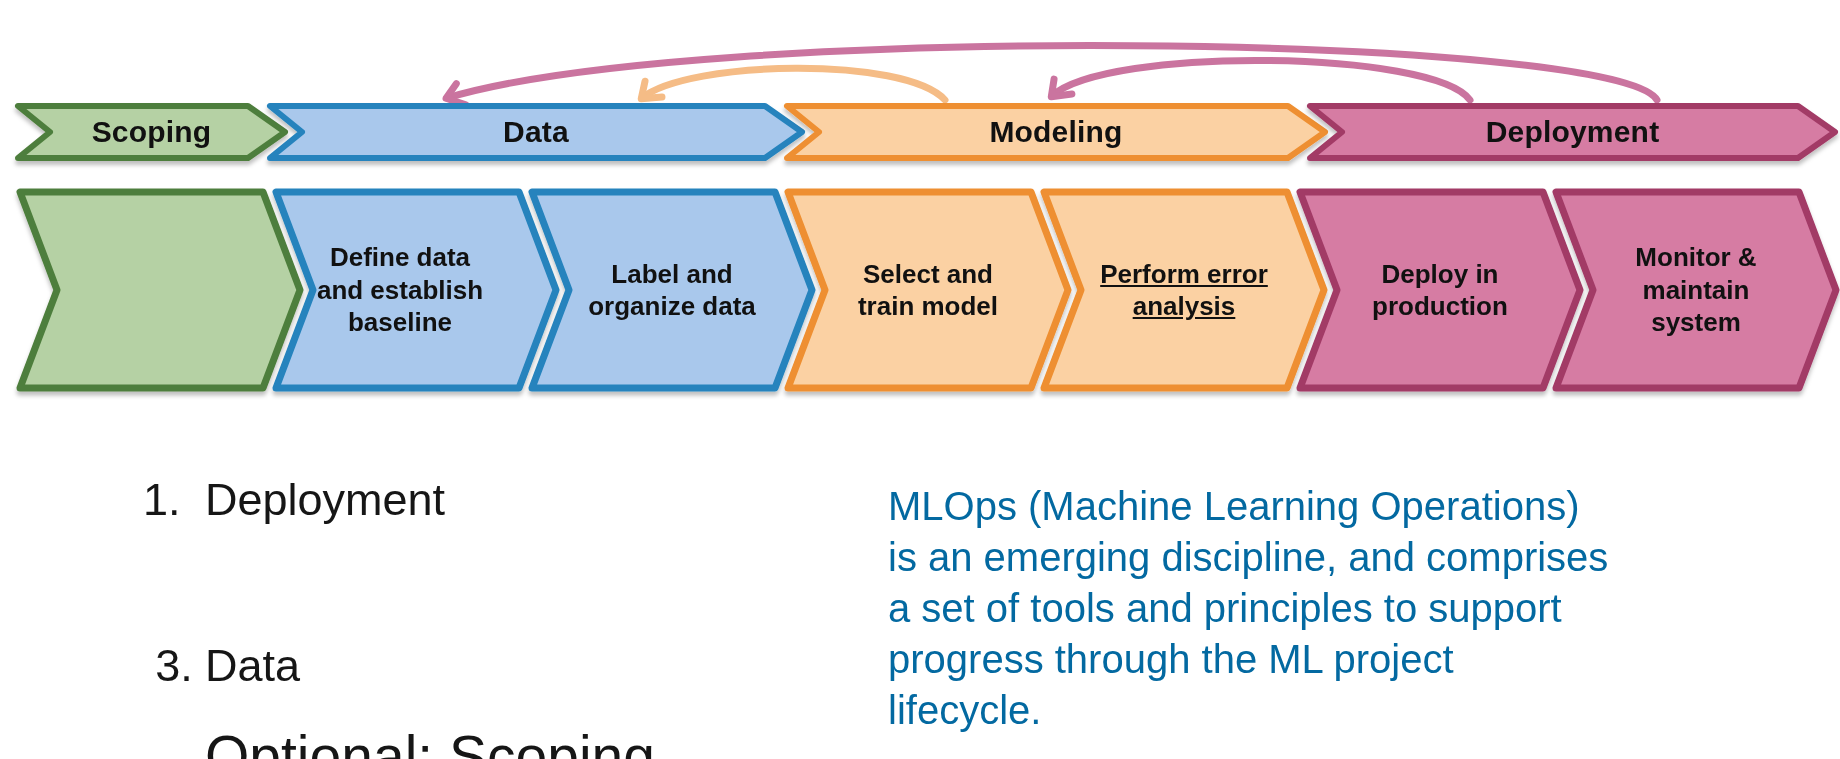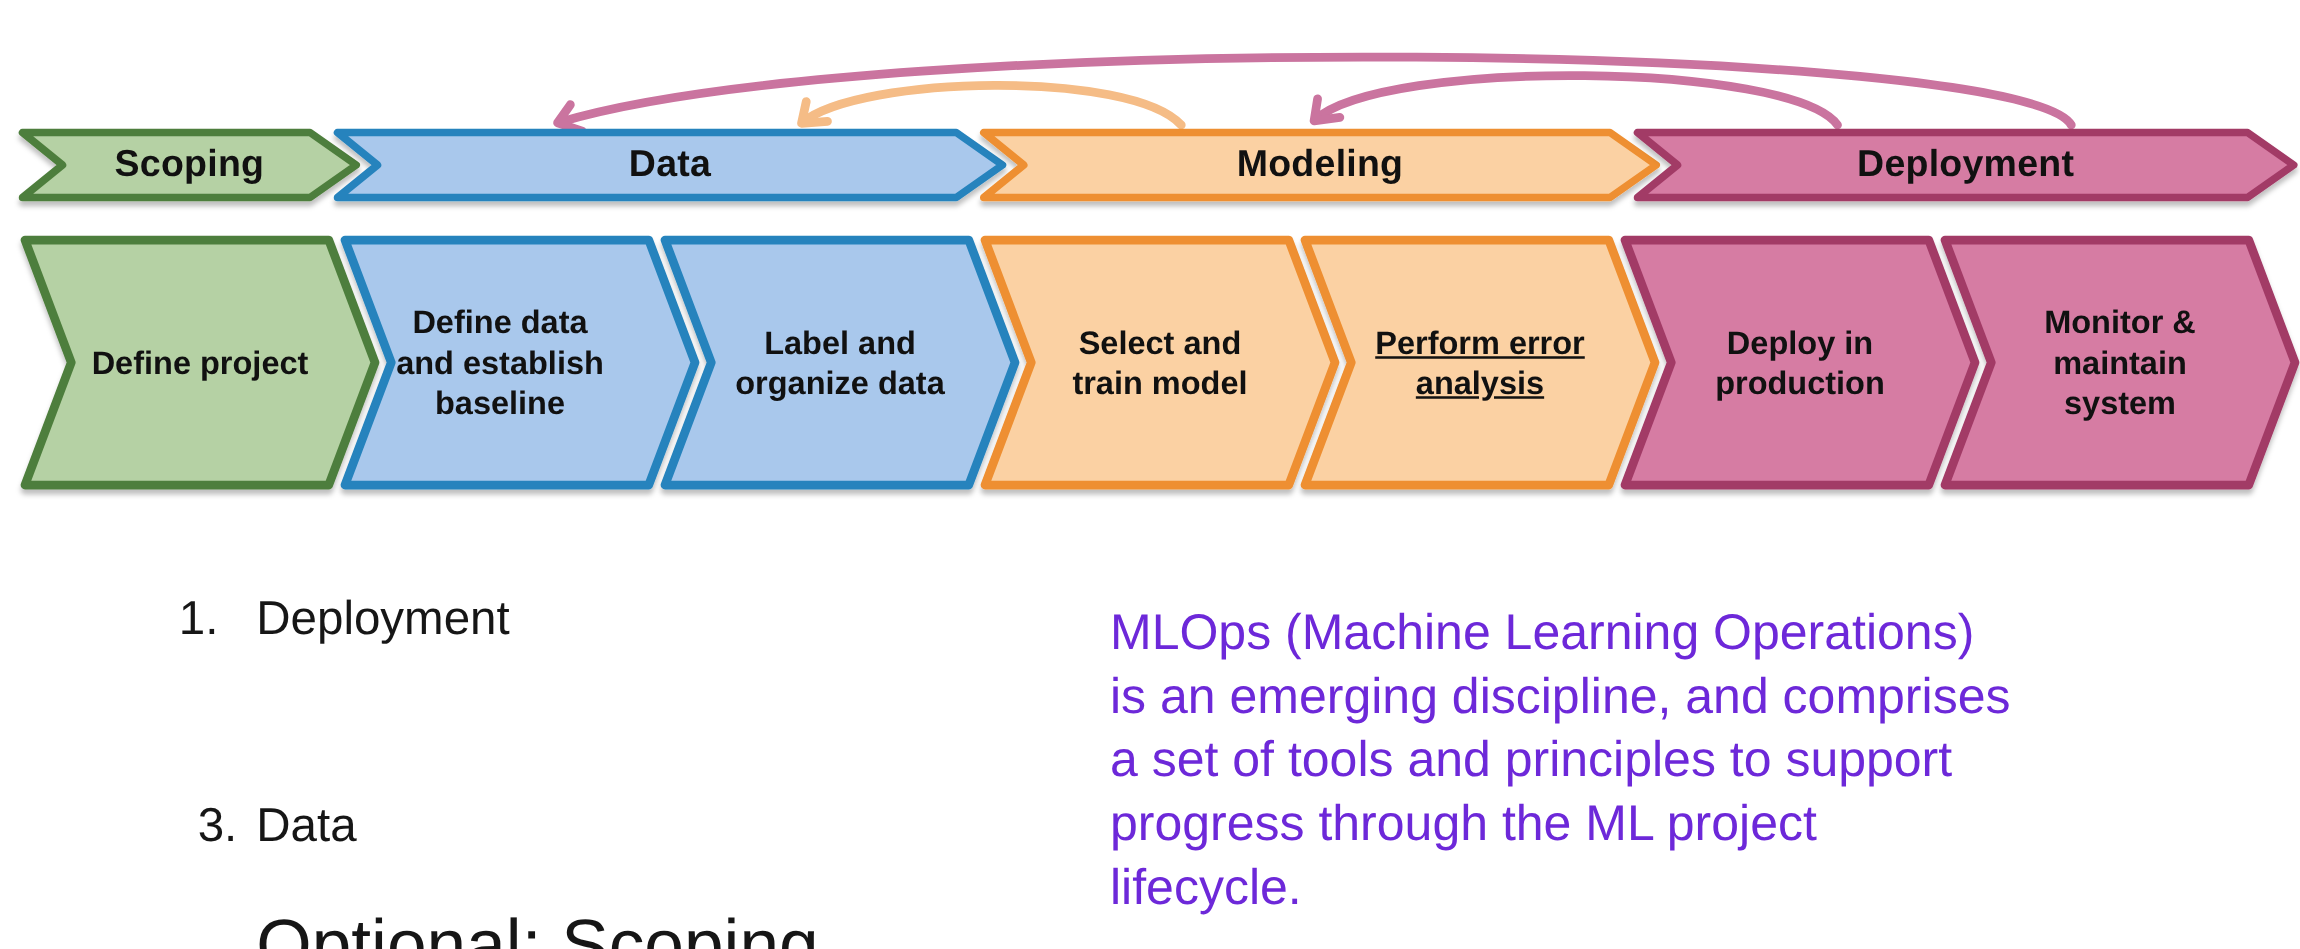--- a/index.html
+++ b/index.html
@@ -12,26 +12,26 @@
     position:absolute;top:66px;height:52px;z-index:2;
     display:flex;align-items:center;justify-content:center;
     font-size:30px;font-weight:bold;color:#111;letter-spacing:0.2px;
   }
   .step-label{
     position:absolute;top:152px;height:196px;z-index:2;
     display:flex;align-items:center;justify-content:center;text-align:center;
     font-size:26px;font-weight:bold;line-height:1.25;color:#111;
     white-space:pre-line;
   }
-  .list-item{position:absolute;left:143px;font-size:38px;line-height:1.2;color:#161616;white-space:nowrap;}
+  .list-item{position:absolute;left:143px;font-size:45px;line-height:1.2;color:#161616;white-space:nowrap;}
   .list-item .num{display:inline-block;width:62px;}
   .optional-line{position:absolute;left:205px;font-size:57px;color:#161616;white-space:nowrap;}
   .description{
     position:absolute;left:888px;top:441px;font-size:40px;line-height:51px;
-    color:#6d28d9;white-space:pre-line;
+    color:#0369a1;white-space:pre-line;
   }
 </style>
 </head>
 <body>
 
 <div class="slide">
 
   <svg class="diagram-svg" viewBox="0 0 1840 360">
     <defs>
       <filter id="ds" x="-20%" y="-20%" width="140%" height="160%">
@@ -61,21 +61,20 @@
     <polygon points="1044,152 1287,152 1324,250 1287,348 1044,348 1081,250" stroke-width="7" stroke-linejoin="round" filter="url(#ds)" fill="#fbd1a3" stroke="#ee8f30"></polygon>
     <polygon points="1300,152 1543,152 1580,250 1543,348 1300,348 1337,250" stroke-width="7" stroke-linejoin="round" filter="url(#ds)" fill="#d67ba3" stroke="#a23a66"></polygon>
     <polygon points="1556,152 1799,152 1836,250 1799,348 1556,348 1593,250" stroke-width="7" stroke-linejoin="round" filter="url(#ds)" fill="#d67ba3" stroke="#a23a66"></polygon>
   </svg>
 
   <div class="phase-label" style="left:18px;width:267px;">Scoping</div>
   <div class="phase-label" style="left:270px;width:532px;">Data</div>
   <div class="phase-label" style="left:787px;width:538px;">Modeling</div>
   <div class="phase-label" style="left:1310px;width:525px;">Deployment</div>
 
-  <div class="step-label" style="left:50px;width:220px;">Define project</div>
   <div class="step-label" style="left:290px;width:220px;">Define data
 and establish
 baseline</div>
   <div class="step-label" style="left:562px;width:220px;">Label and
 organize data</div>
   <div class="step-label" style="left:818px;width:220px;">Select and
 train model</div>
   <div class="step-label" style="left:1074px;width:220px;text-decoration:underline;">Perform error
 analysis</div>
   <div class="step-label" style="left:1330px;width:220px;">Deploy in

